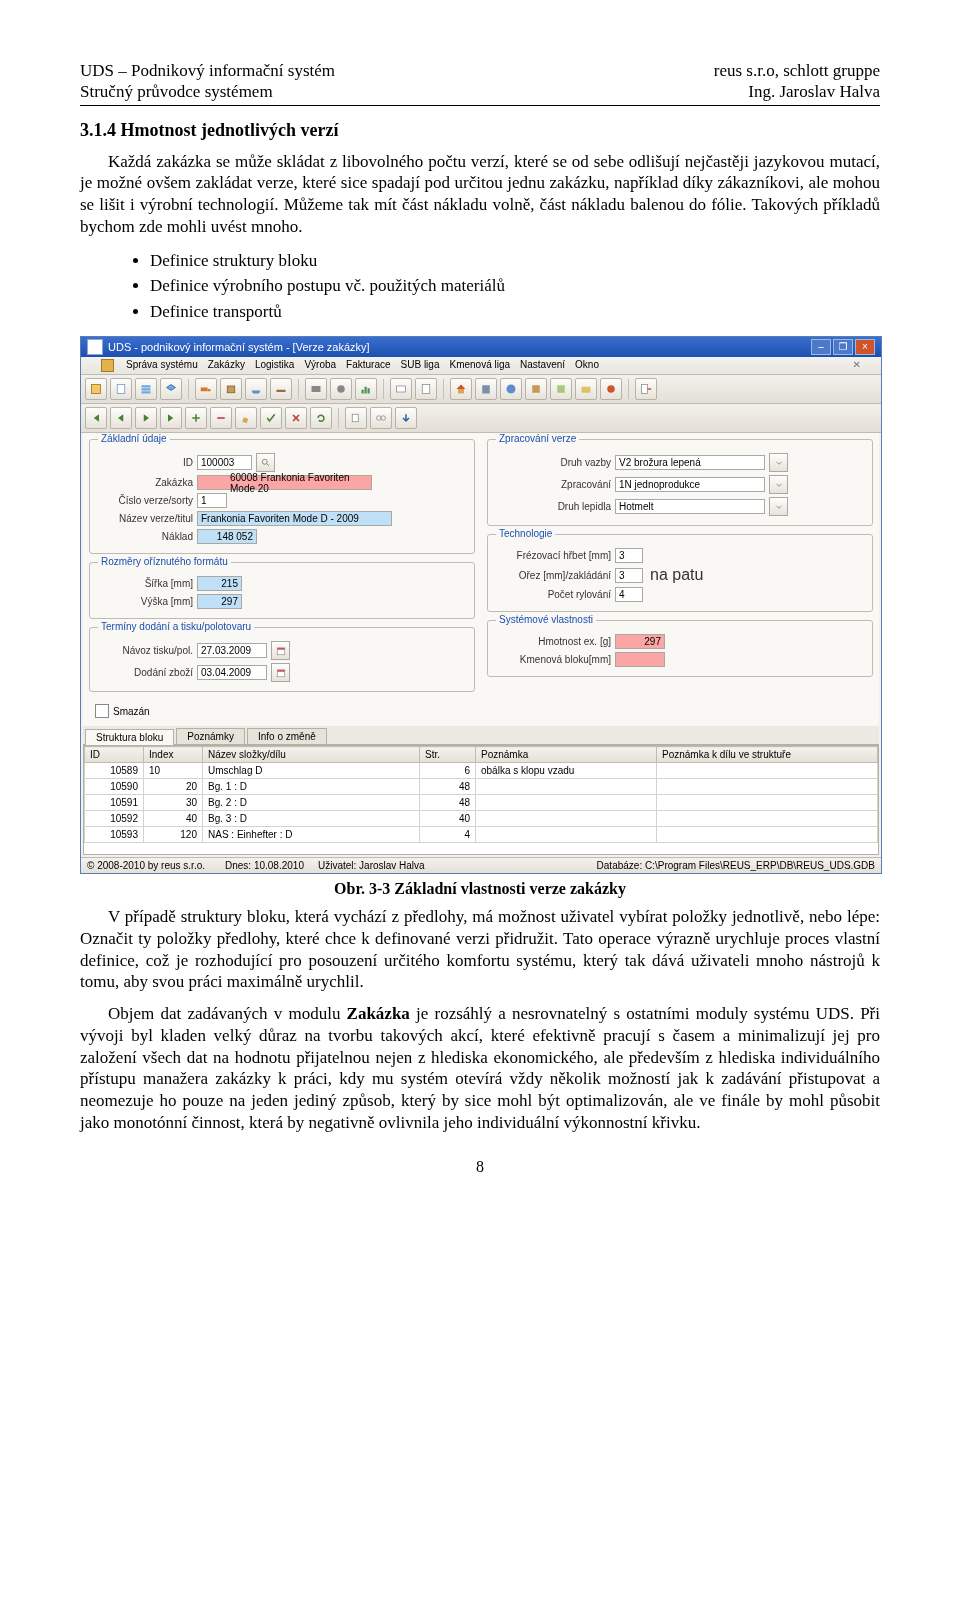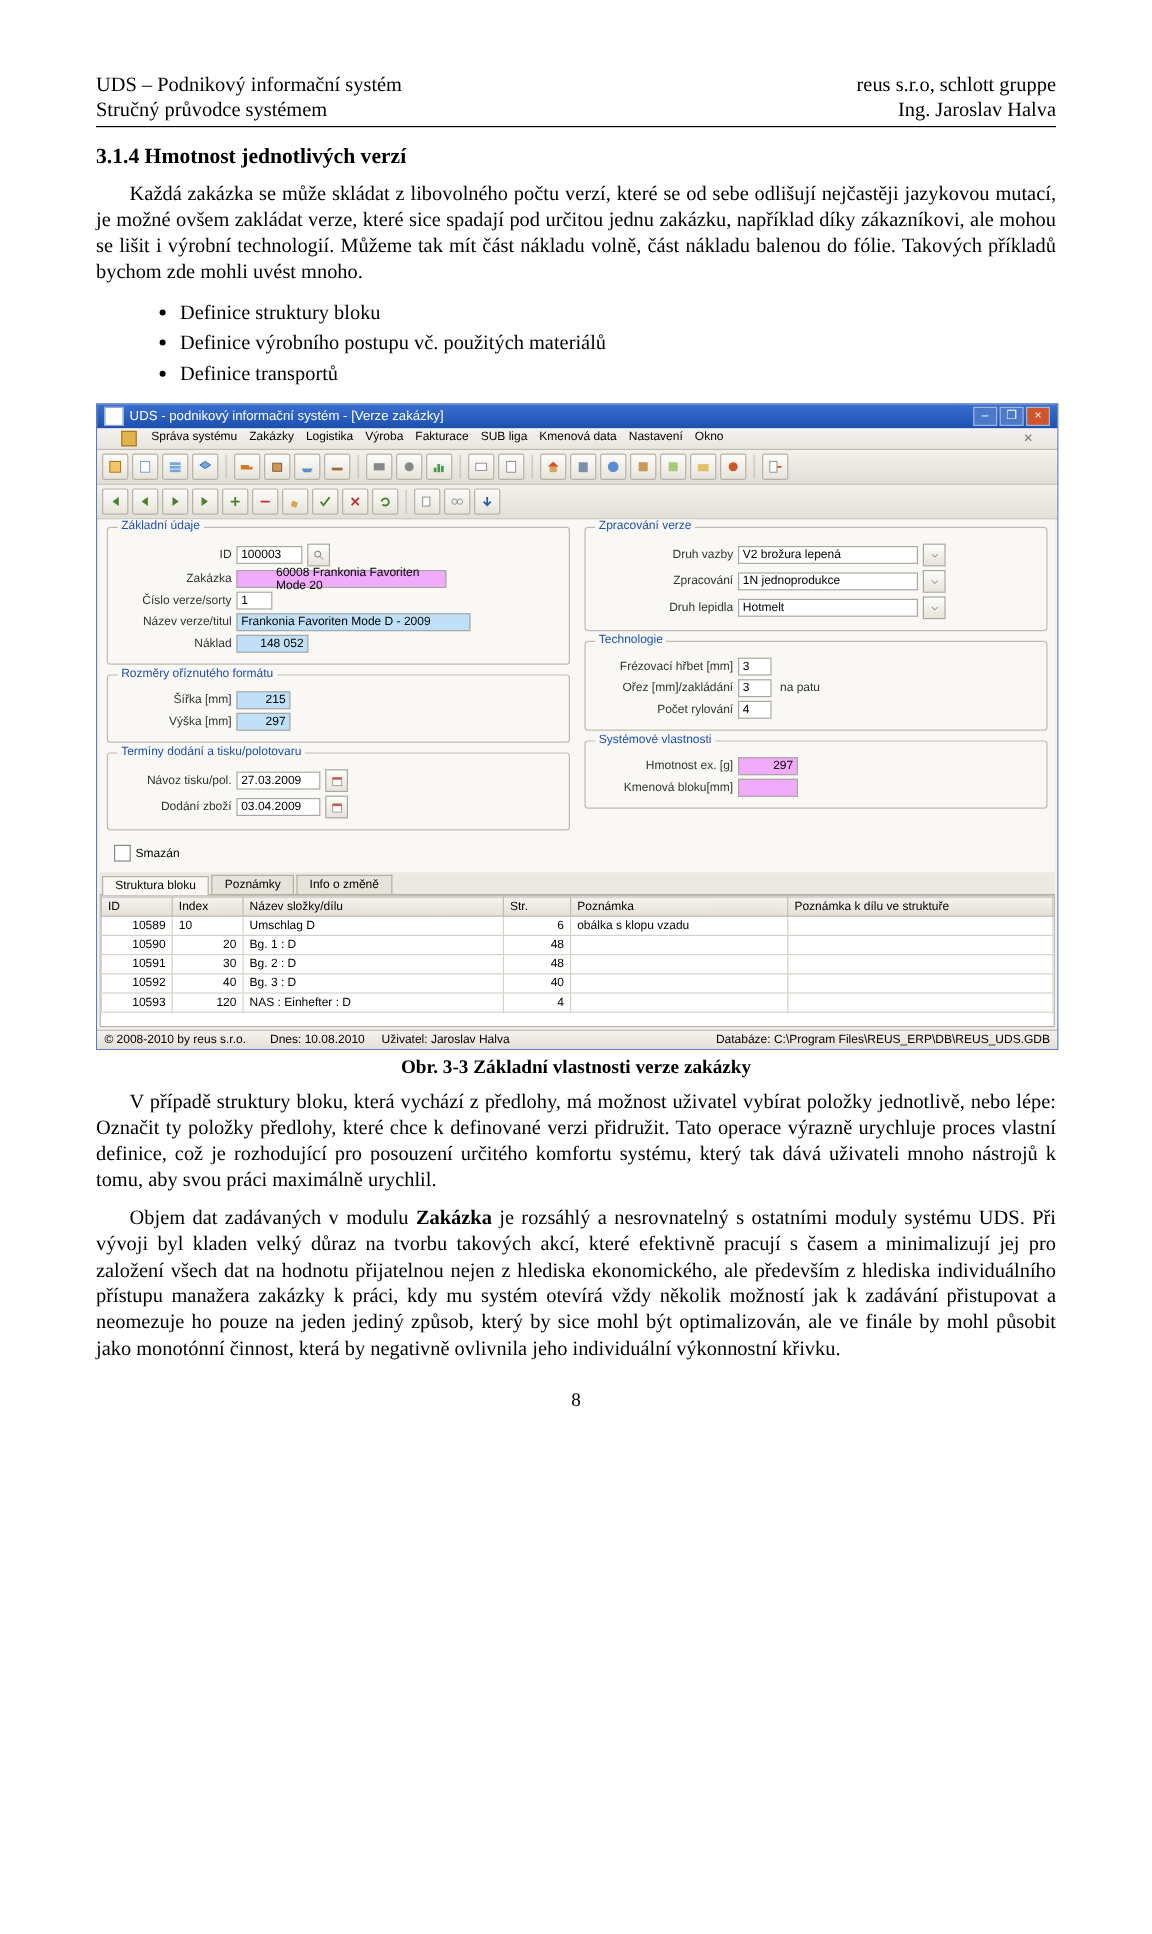--- a/index.html
+++ b/index.html
@@ -187,21 +187,21 @@
     background: #fff;
     border: 1px solid #aaa8a2;
     height: 15px;
     padding: 0 3px;
     font-size: 10px;
     display: inline-flex;
     align-items: center;
     box-sizing: border-box;
   }
   .inp.hl { background: #bfe0f7; }
-  .inp.dim { background: #f0abfc; padding-left: 32px; }
+  .inp.dim { background: #fca5a5; padding-left: 32px; }
   .sbtn {
     width: 17px; height: 17px;
     border: 1px solid #aaa8a2;
     background: linear-gradient(#fdfdfb,#e7e3da);
     display: inline-flex;
     align-items: center;
     justify-content: center;
   }
   .sbtn svg { width: 10px; height: 10px; }
   .chk {
@@ -209,21 +209,21 @@
     align-items: center;
     gap: 4px;
     margin: 4px 0 0 6px;
     font-size: 10px;
   }
   .chk .box {
     width: 12px; height: 12px;
     border: 1px solid #888;
     background: #fff;
   }
-  .suffix { font-size: 10px; color: #333; margin-left: 3px; }
+  .suffix { font-size: 16px; color: #333; margin-left: 3px; }
 
   .subtabstrip {
     display: flex;
     background: #ece9e2;
     border-bottom: 1px solid #b5b0a6;
     padding-left: 2px;
     height: 18px;
     align-items: flex-end;
   }
   table.grid {
@@ -295,21 +295,21 @@
     </div>
 
     <div class="menubar">
       <span style="width:11px;height:11px;background:#e2b34a;border:1px solid #a37b1f;margin-right:2px;"></span>
       <span>Správa systému</span>
       <span>Zakázky</span>
       <span>Logistika</span>
       <span>Výroba</span>
       <span>Fakturace</span>
       <span>SUB liga</span>
-      <span>Kmenová data</span>
+      <span>Kmenová liga</span>
       <span>Nastavení</span>
       <span>Okno</span>
       <span class="spacer" style="flex:1"></span>
       <span style="color:#777;">✕</span>
     </div>
 
     <div class="toolbar">
       <span class="tbtn">
           <svg viewBox="0 0 16 16">
             <rect x="2" y="2" width="12" height="12" fill="#f5c662" stroke="#9b6b12"></rect>

